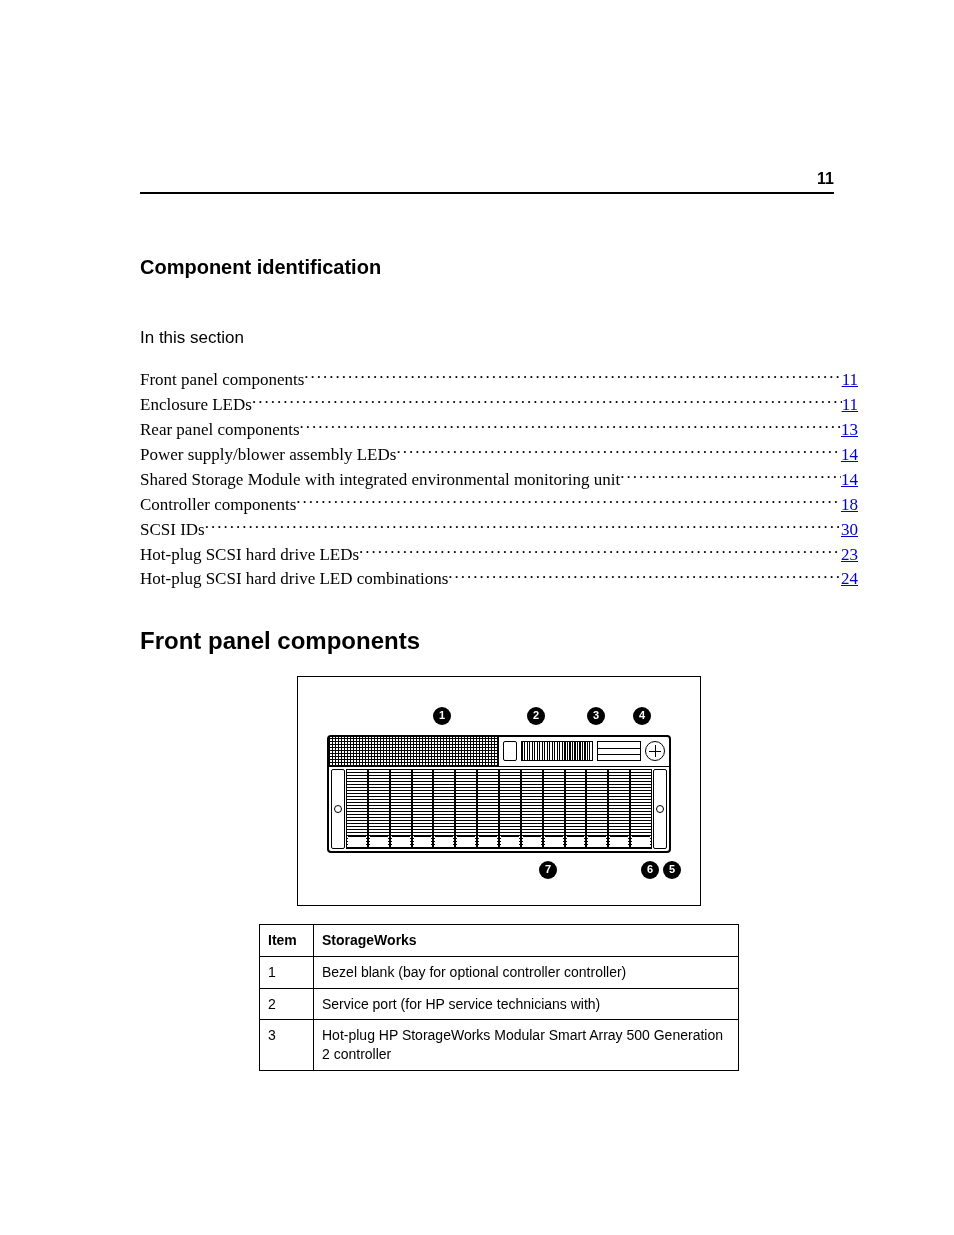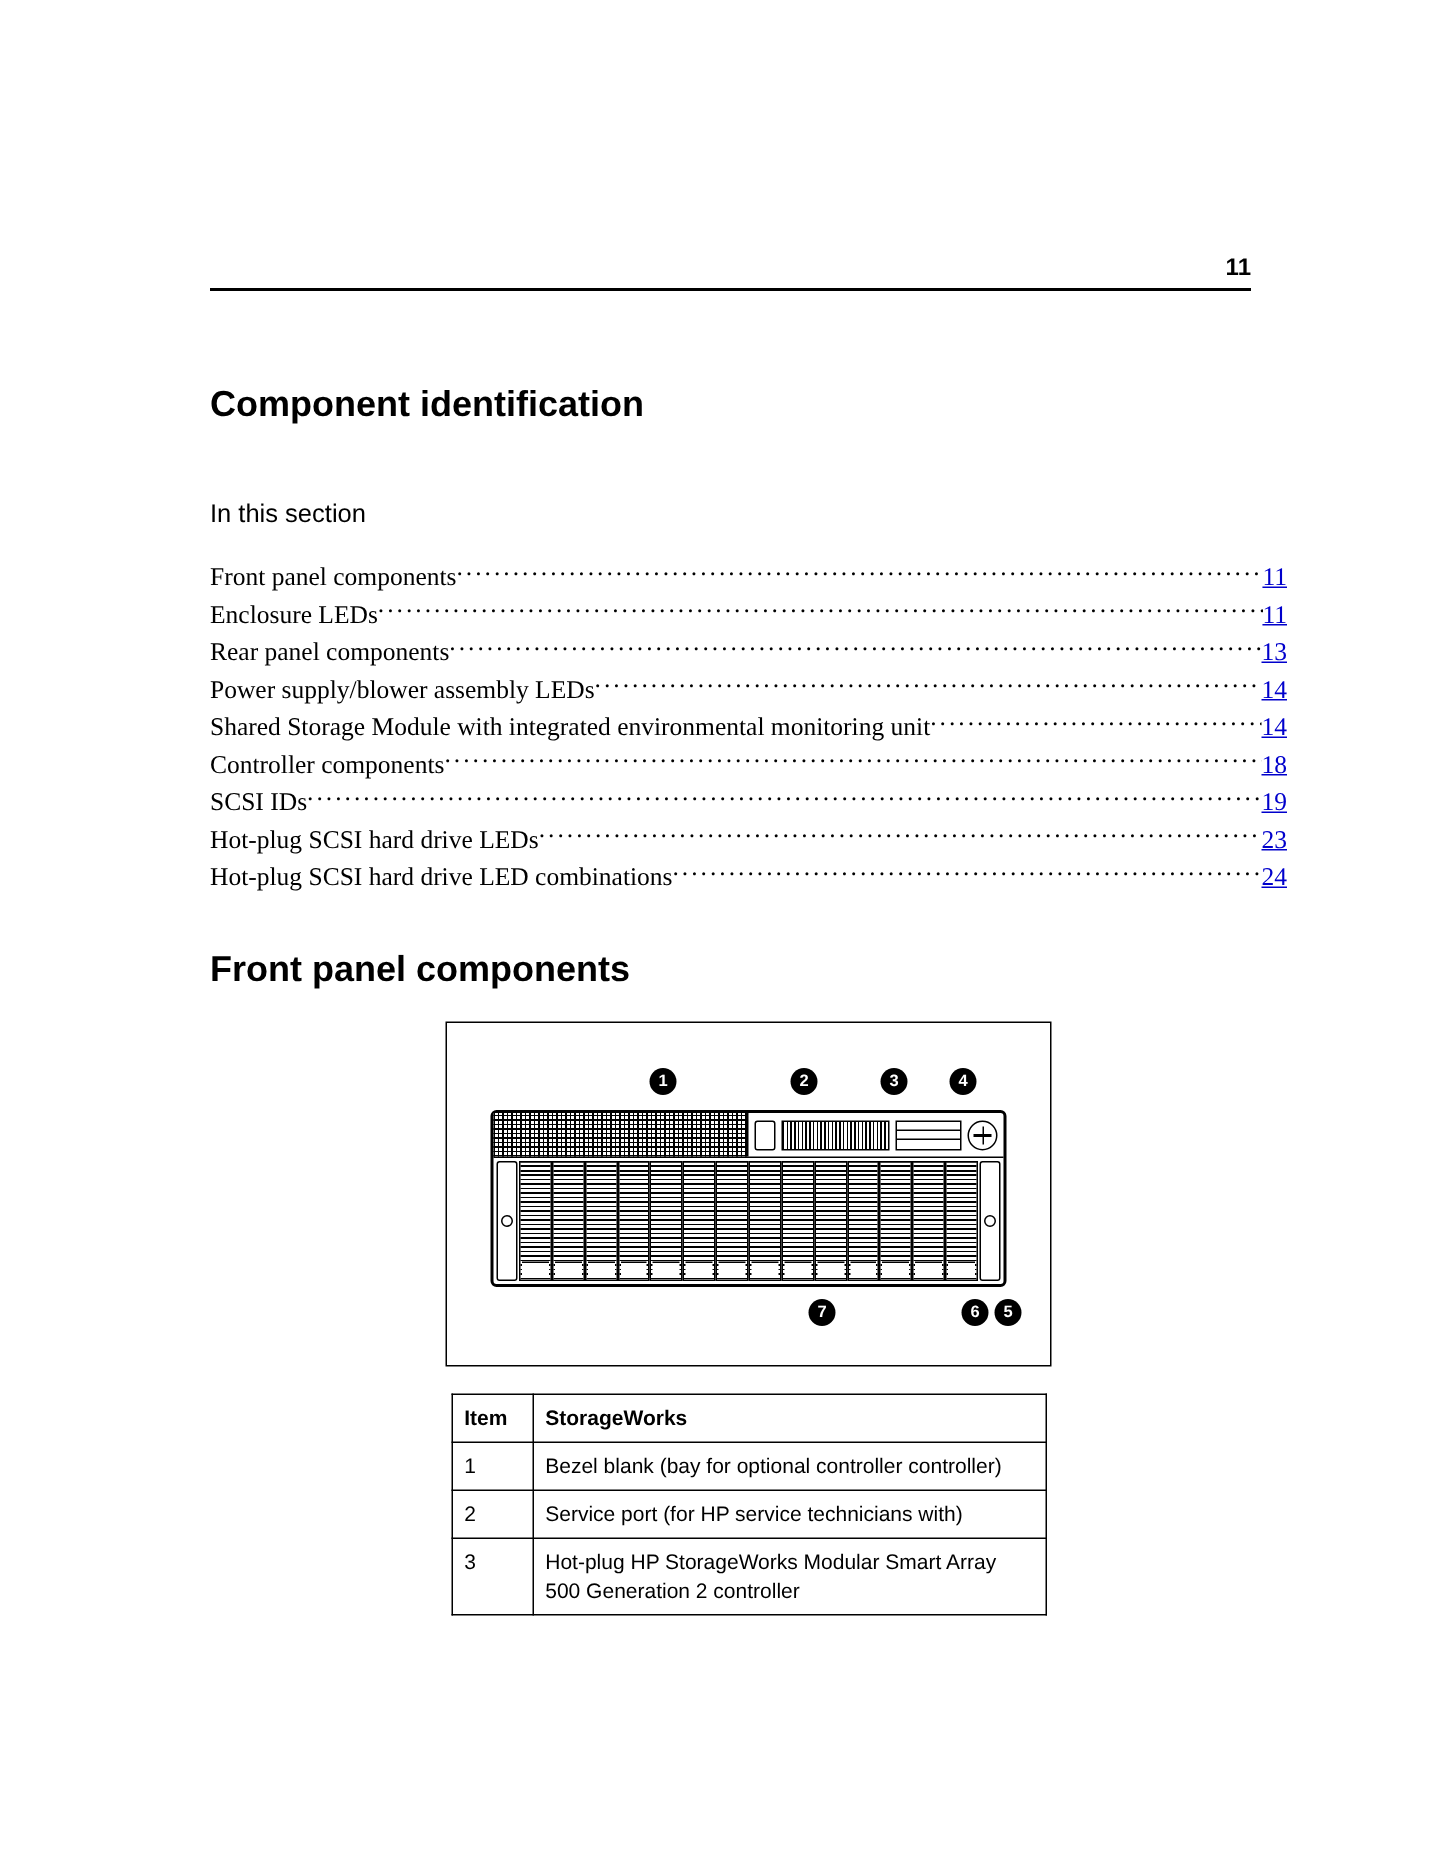--- a/index.html
+++ b/index.html
@@ -27,21 +27,21 @@
   .hr-top {
     position: absolute;
     top: 192px;
     left: 140px;
     right: 120px;
     border-top: 2px solid #000;
   }
   h1.title {
     font-family: Arial, Helvetica, sans-serif;
     font-weight: bold;
-    font-size: 24px;
+    font-size: 20px;
     margin-top: 94px;
     margin-bottom: 46px;
   }
   h3.section-label {
     font-family: Arial, Helvetica, sans-serif;
     font-weight: normal;
     font-size: 17px;
     margin-bottom: 18px;
   }
   .toc {
@@ -189,21 +189,21 @@
     content:"";
     position:absolute;
     left:1px; right:1px; bottom:1px; height:10px;
     background:#fff;
     border-top:1.5px solid #000;
   }
   
   .ctable-wrap { display:flex; justify-content:center; }
   table.ctable {
     border-collapse: collapse;
-    width: 397px;
+    width: 480px;
     font-family: Arial, Helvetica, sans-serif;
     font-size: 14px;
   }
   table.ctable th, table.ctable td {
     border: 1px solid #000;
     padding: 6px 8px;
     text-align: left;
     vertical-align: top;
   }
   table.ctable th {
@@ -249,21 +249,21 @@
         <a class="toc-page">14</a>
       </div>
       <div class="toc-row">
         <span class="toc-label">Controller components</span>
         <span class="toc-dots"></span>
         <a class="toc-page">18</a>
       </div>
       <div class="toc-row">
         <span class="toc-label">SCSI IDs</span>
         <span class="toc-dots"></span>
-        <a class="toc-page">19</a>
+        <a class="toc-page">30</a>
       </div>
       <div class="toc-row">
         <span class="toc-label">Hot-plug SCSI hard drive LEDs</span>
         <span class="toc-dots"></span>
         <a class="toc-page">23</a>
       </div>
       <div class="toc-row">
         <span class="toc-label">Hot-plug SCSI hard drive LED combinations</span>
         <span class="toc-dots"></span>
         <a class="toc-page">24</a>

